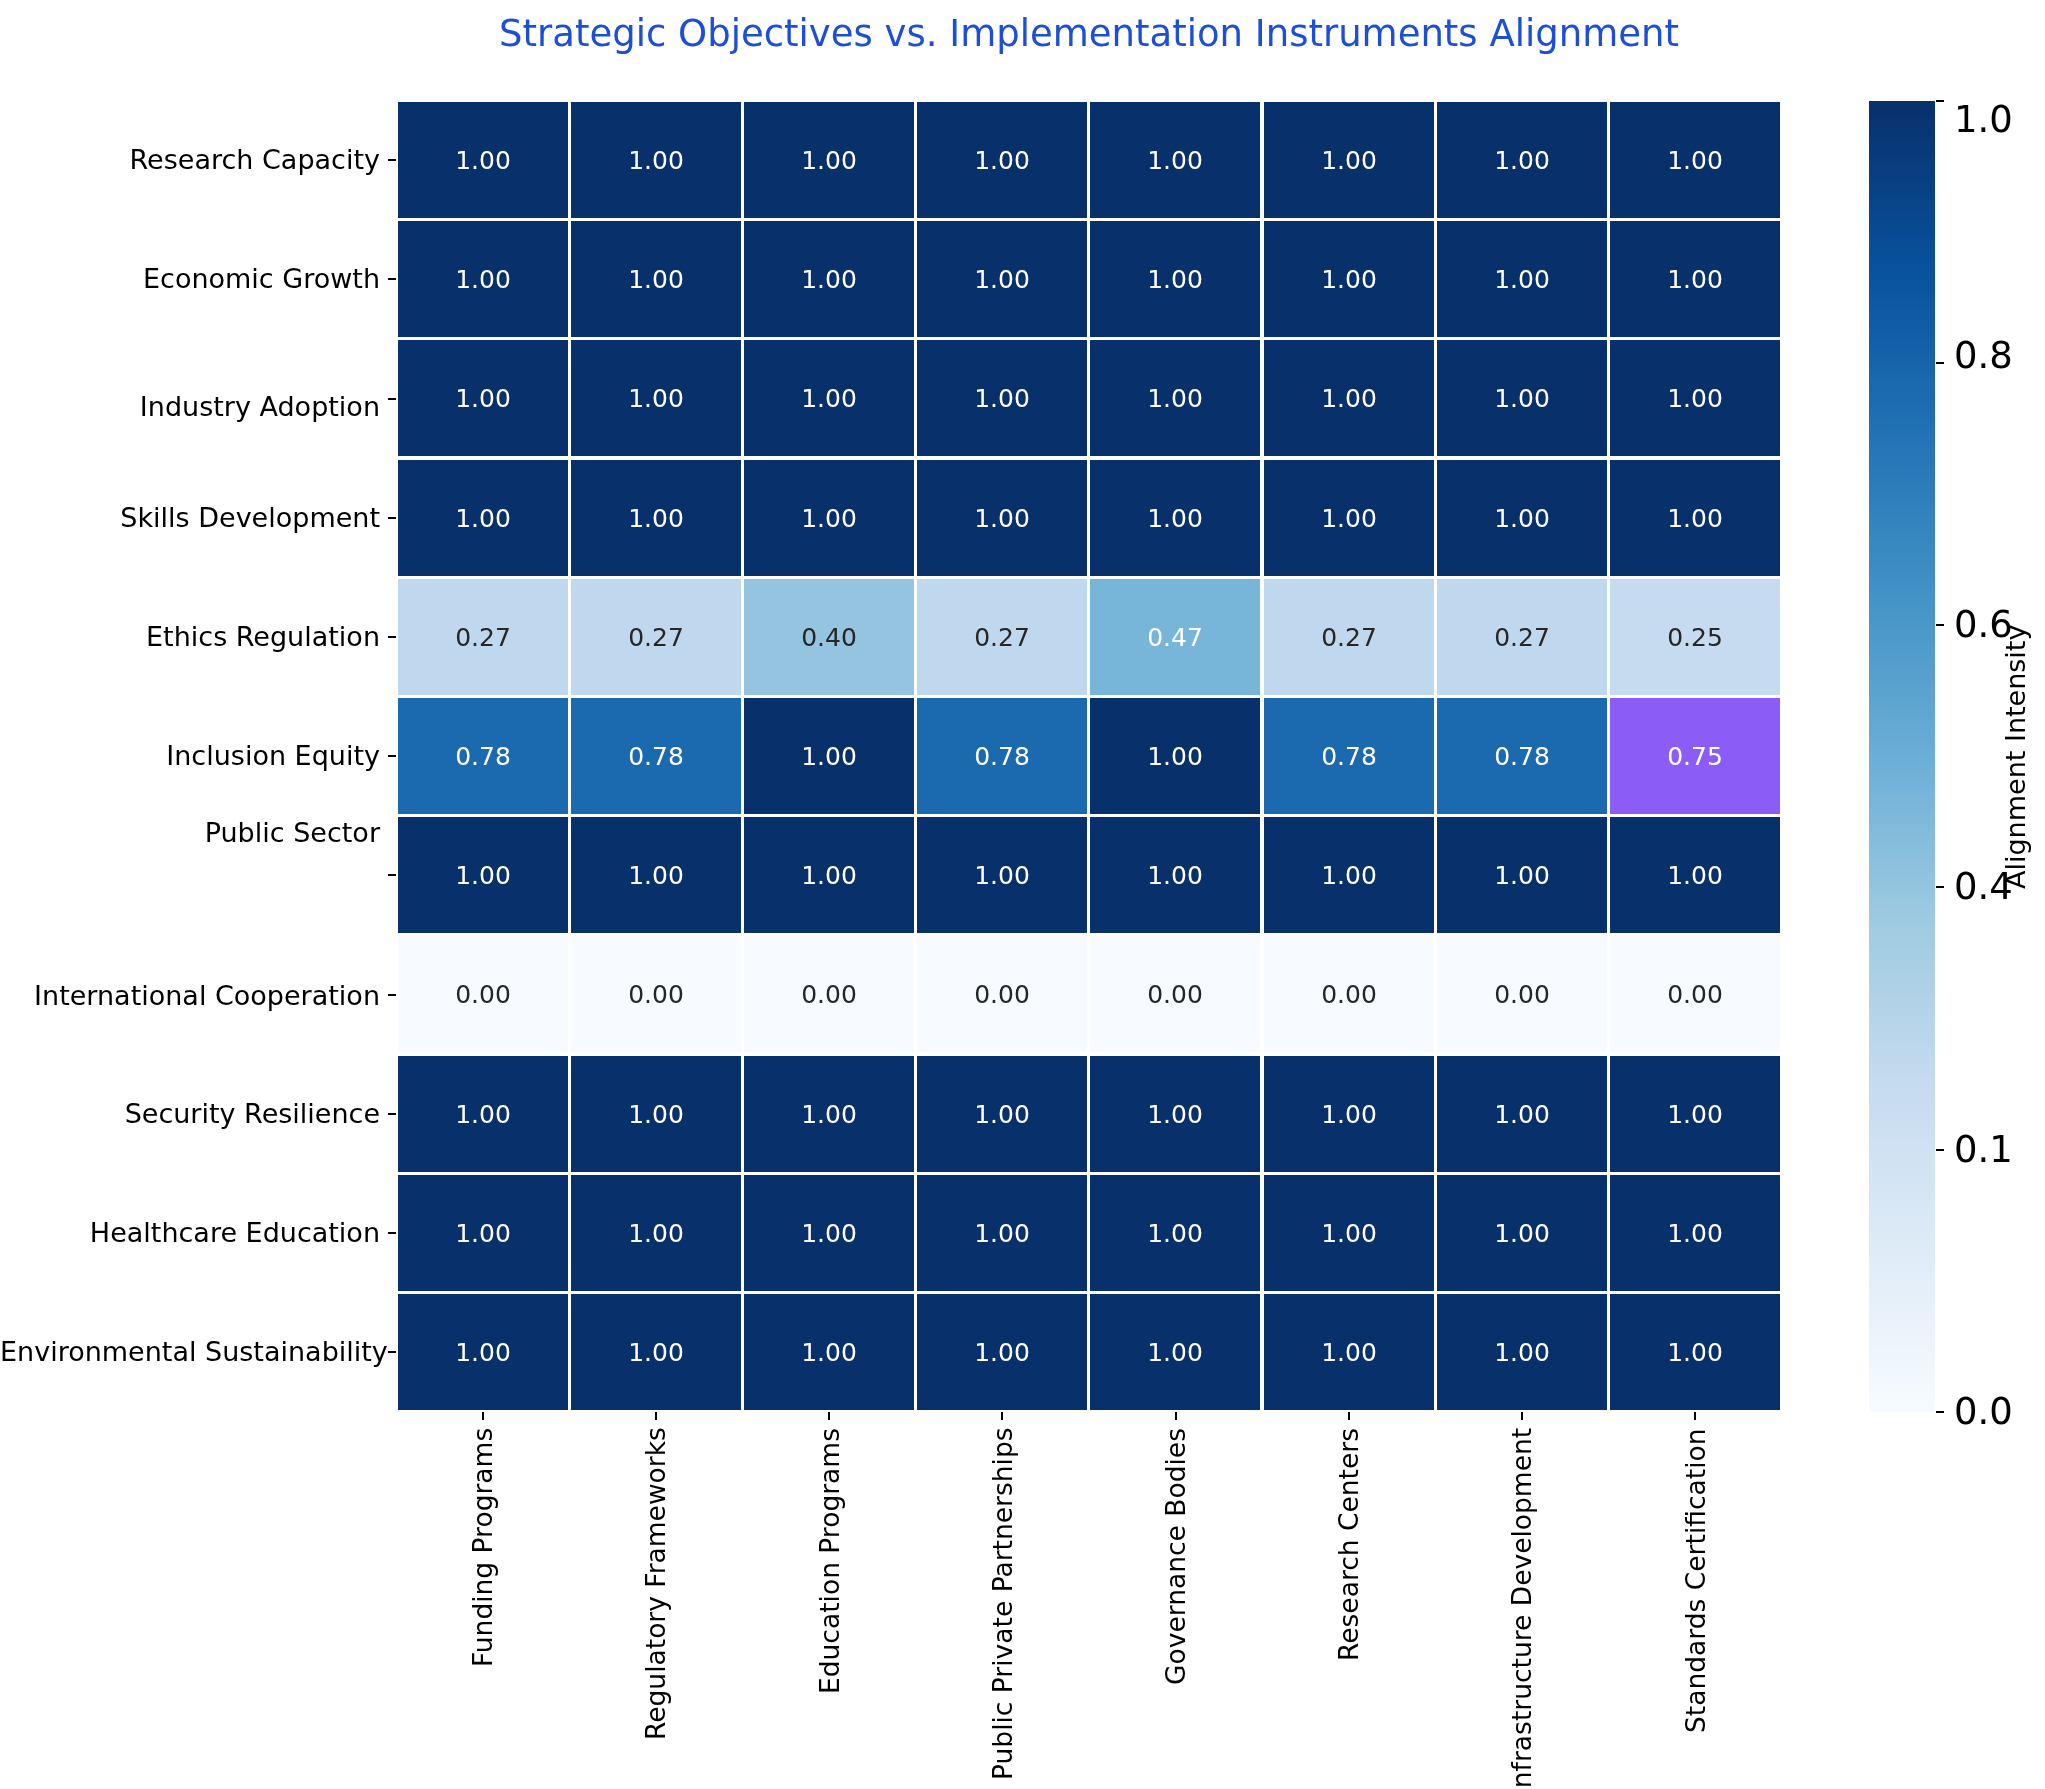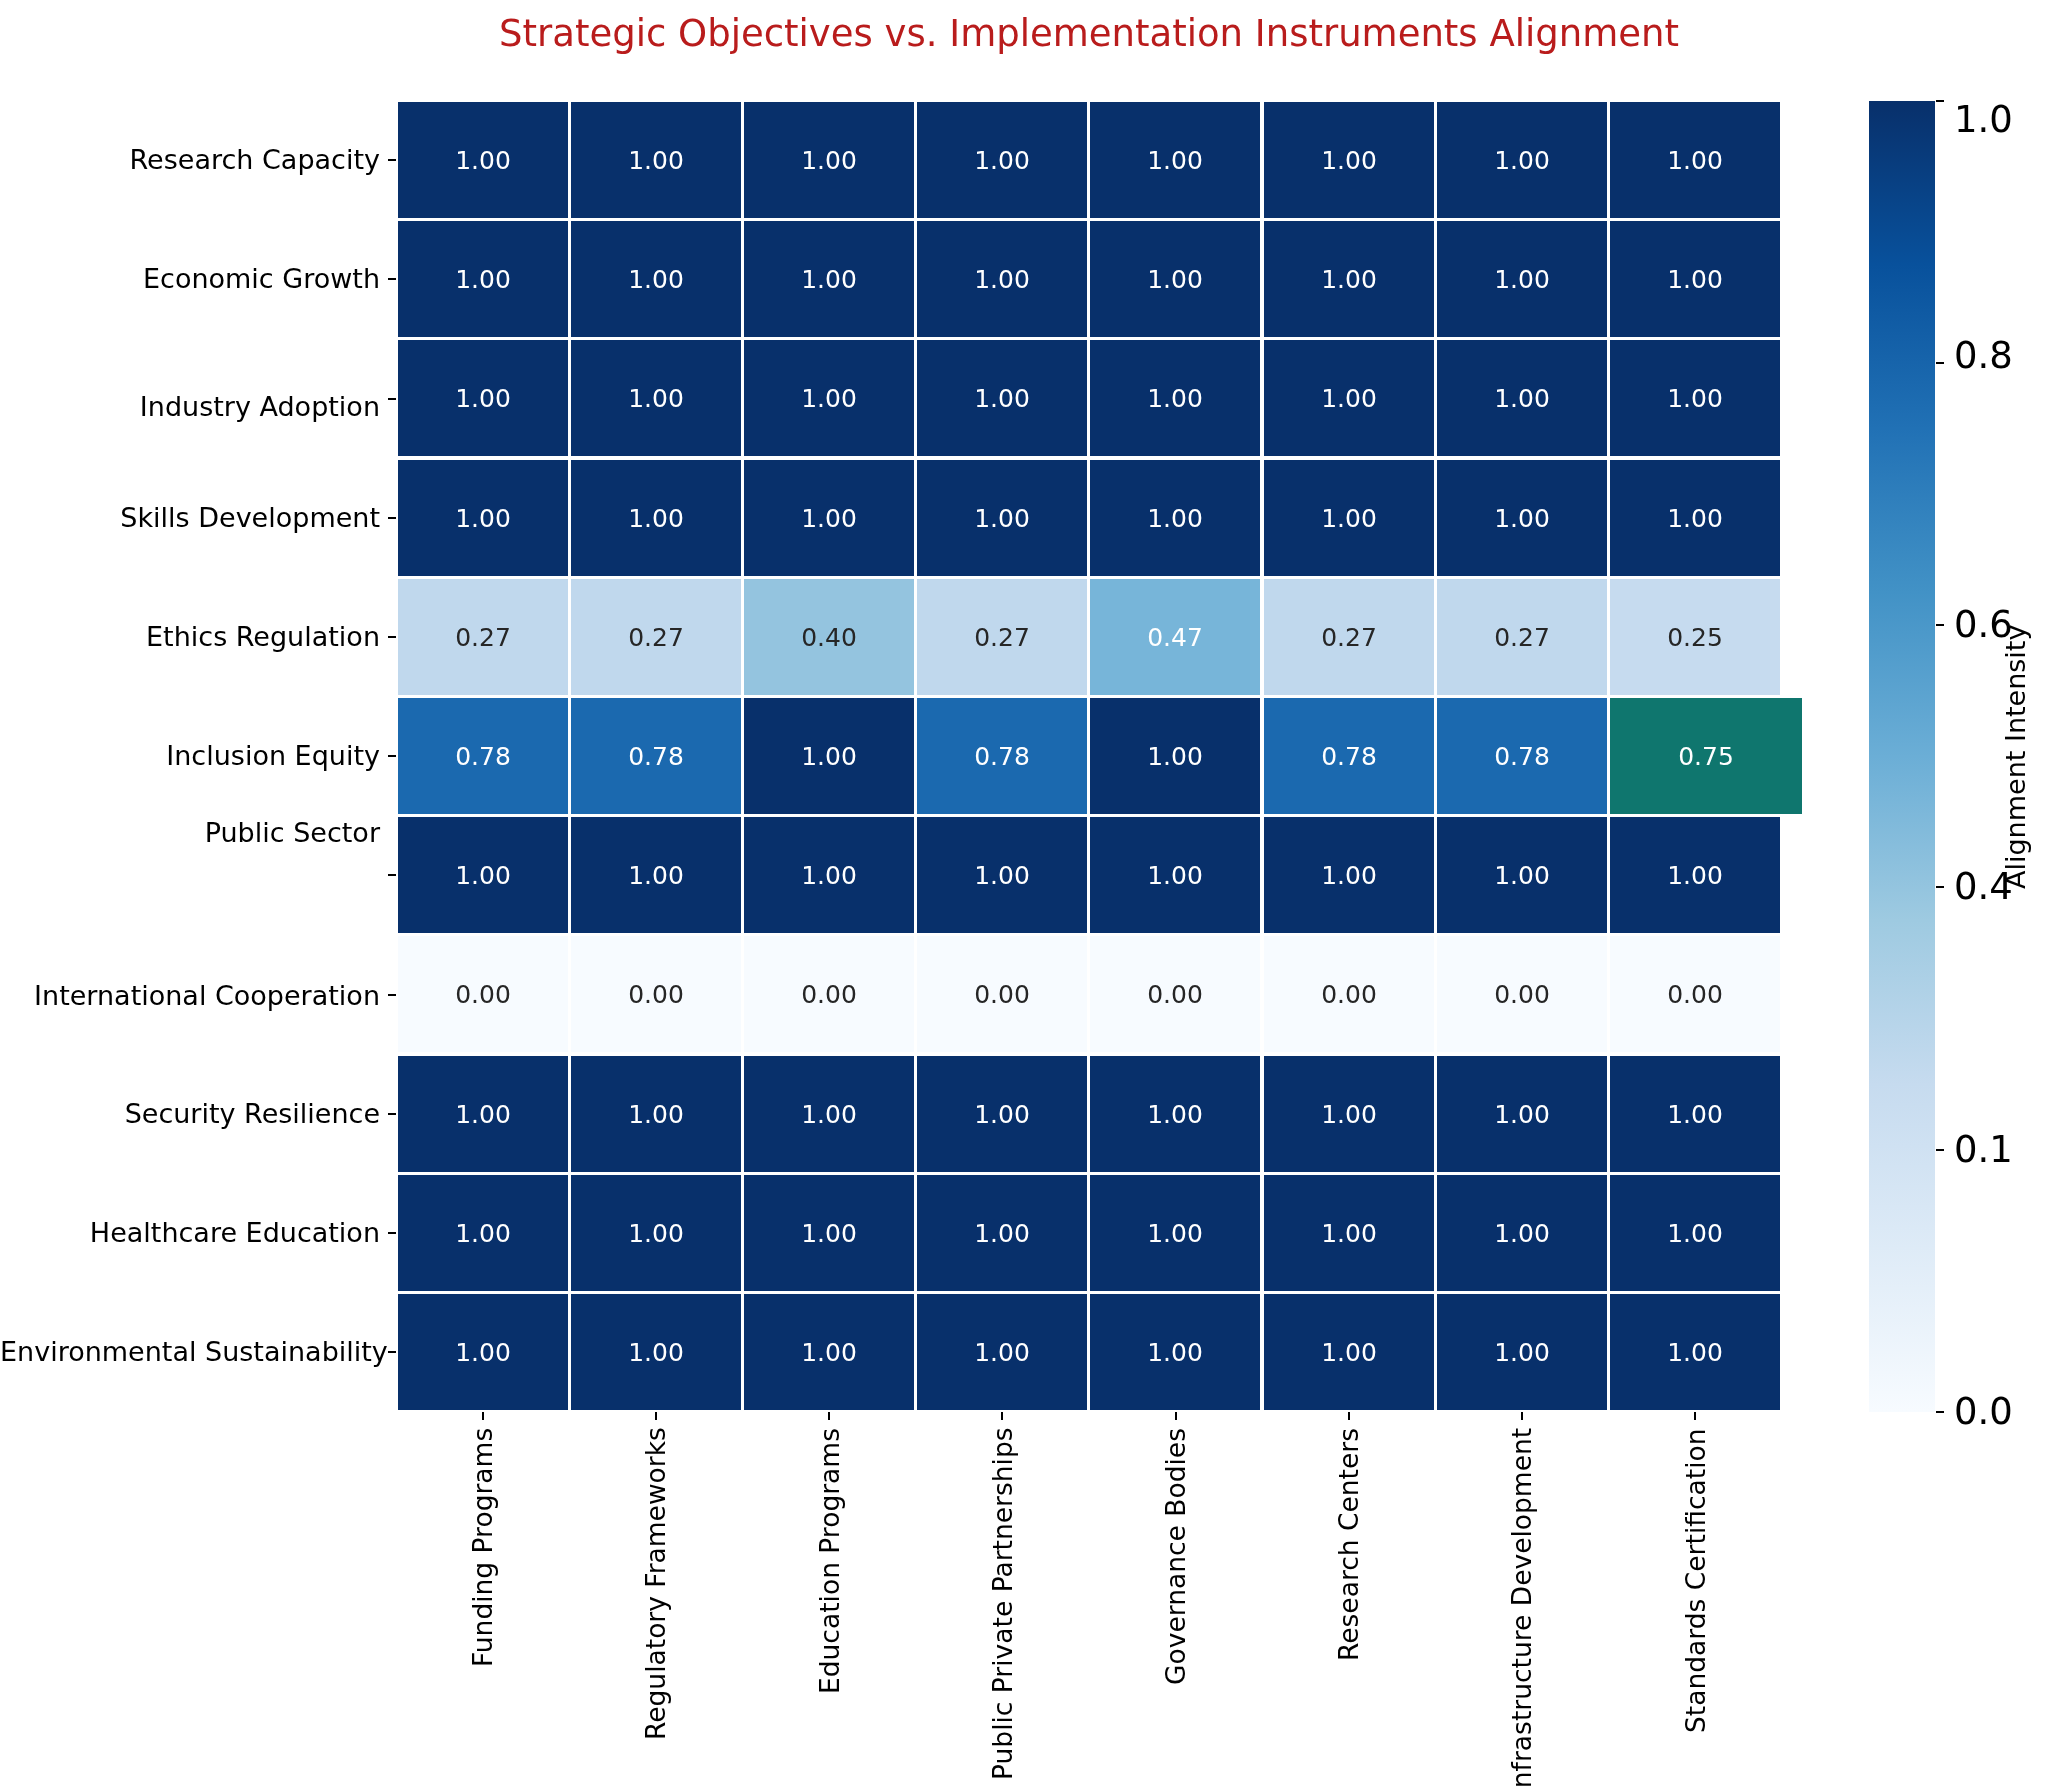--- a/index.html
+++ b/index.html
@@ -7,21 +7,21 @@
     width: 2046px; height: 1790px;
     background: #ffffff;
     font-family: "DejaVu Sans", sans-serif;
     overflow: hidden; position: relative;
   }
   #figure { position: absolute; left: 0; top: 0; width: 2046px; height: 1790px; }
 
   #chart-title {
     position: absolute; left: 1089px; top: 9.6px;
     transform: translateX(-50%);
-    font-size: 37px; line-height: 48px; color: #b91c1c;
+    font-size: 37px; line-height: 48px; color: #1d4ed8;
     white-space: nowrap;
   }
 
   .cell { position: absolute; display: flex; align-items: center; justify-content: center; }
   .cell span { font-size: 25px; }
   .cell.light span { color: #ffffff; }
   .cell.dark  span { color: #262626; }
 
   .ylab {
     position: absolute; left: 0; width: 380px; text-align: right;
@@ -211,21 +211,21 @@
       </div>
       <div class="cell light" style="left: 1090px; top: 698px; width: 170px; height: 116px; background: rgb(8, 48, 107);">
         <span>1.00</span>
       </div>
       <div class="cell light" style="left: 1264px; top: 698px; width: 170px; height: 116px; background: rgb(27, 105, 175);">
         <span>0.78</span>
       </div>
       <div class="cell light" style="left: 1437px; top: 698px; width: 170px; height: 116px; background: rgb(27, 105, 175);">
         <span>0.78</span>
       </div>
-      <div class="cell light" style="left: 1610px; top: 698px; width: 192px; height: 116px; background: #0f766e;">
+      <div class="cell light" style="left: 1610px; top: 698px; width: 170px; height: 116px; background: #8b5cf6;">
         <span>0.75</span>
       </div>
       <div class="cell light" style="left: 398px; top: 817px; width: 170px; height: 116px; background: rgb(8, 48, 107);">
         <span>1.00</span>
       </div>
       <div class="cell light" style="left: 571px; top: 817px; width: 170px; height: 116px; background: rgb(8, 48, 107);">
         <span>1.00</span>
       </div>
       <div class="cell light" style="left: 744px; top: 817px; width: 170px; height: 116px; background: rgb(8, 48, 107);">
         <span>1.00</span>

